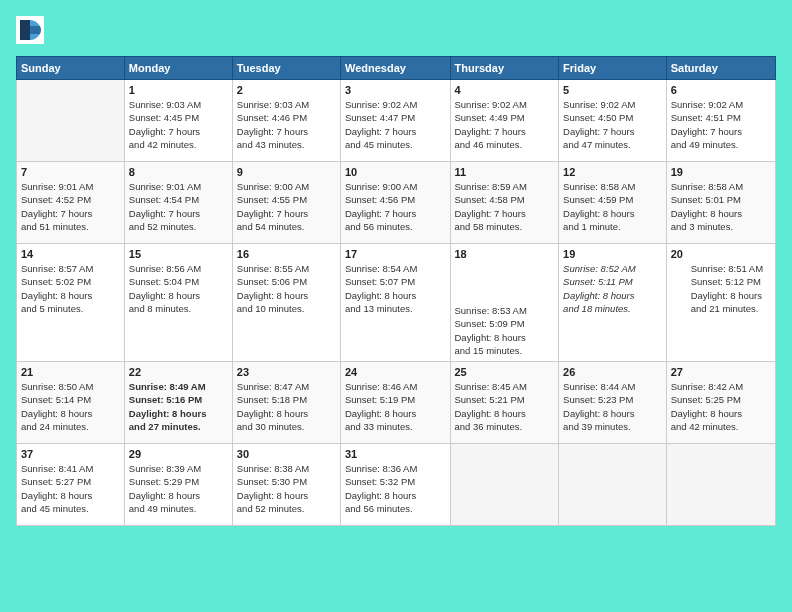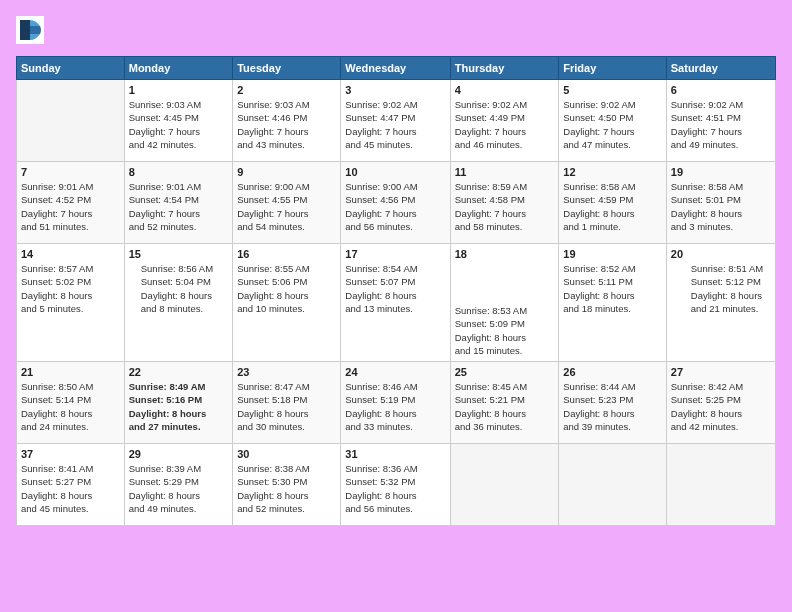--- a/index.html
+++ b/index.html
@@ -7,21 +7,21 @@
       font-family: Arial, sans-serif;
       background: #fff;
       width: 792px;
       height: 612px;
       overflow: hidden;
     }
     .page {
       width: 792px;
       height: 612px;
       padding: 16px;
-      background: #f0abfc;
+      background: #5eead4;
     }
     .header {
       display: flex;
       justify-content: space-between;
       align-items: flex-start;
       margin-bottom: 12px;
     }
     .logo {
       display: flex;
       align-items: center;
@@ -232,21 +232,21 @@
         <tr class="week-row">
           <td>
             <span class="day-number">14</span>
             <div class="day-info" style="white-space: pre-line;">Sunrise: 8:57 AM
 Sunset: 5:02 PM
 Daylight: 8 hours
 and 5 minutes.</div>
           </td>
           <td>
             <span class="day-number">15</span>
-            <div class="day-info" style="white-space: pre-line; margin-left: 12px;">Sunrise: 8:56 AM
+            <div class="day-info" style="white-space: pre-line;">Sunrise: 8:56 AM
 Sunset: 5:04 PM
 Daylight: 8 hours
 and 8 minutes.</div>
           </td>
           <td>
             <span class="day-number">16</span>
             <div class="day-info" style="white-space: pre-line;">Sunrise: 8:55 AM
 Sunset: 5:06 PM
 Daylight: 8 hours
 and 10 minutes.</div>
@@ -260,21 +260,21 @@
           </td>
           <td>
             <span class="day-number">18</span>
             <div class="day-info" style="white-space: pre-line; margin-top: 44px;">Sunrise: 8:53 AM
 Sunset: 5:09 PM
 Daylight: 8 hours
 and 15 minutes.</div>
           </td>
           <td>
             <span class="day-number">19</span>
-            <div class="day-info" style="white-space: pre-line;">Sunrise: 8:52 AM
+            <div class="day-info" style="white-space: pre-line; font-style: italic;">Sunrise: 8:52 AM
 Sunset: 5:11 PM
 Daylight: 8 hours
 and 18 minutes.</div>
           </td>
           <td>
             <span class="day-number">20</span>
             <div class="day-info" style="white-space: pre-line; margin-left: 20px;">Sunrise: 8:51 AM
 Sunset: 5:12 PM
 Daylight: 8 hours
 and 21 minutes.</div>

